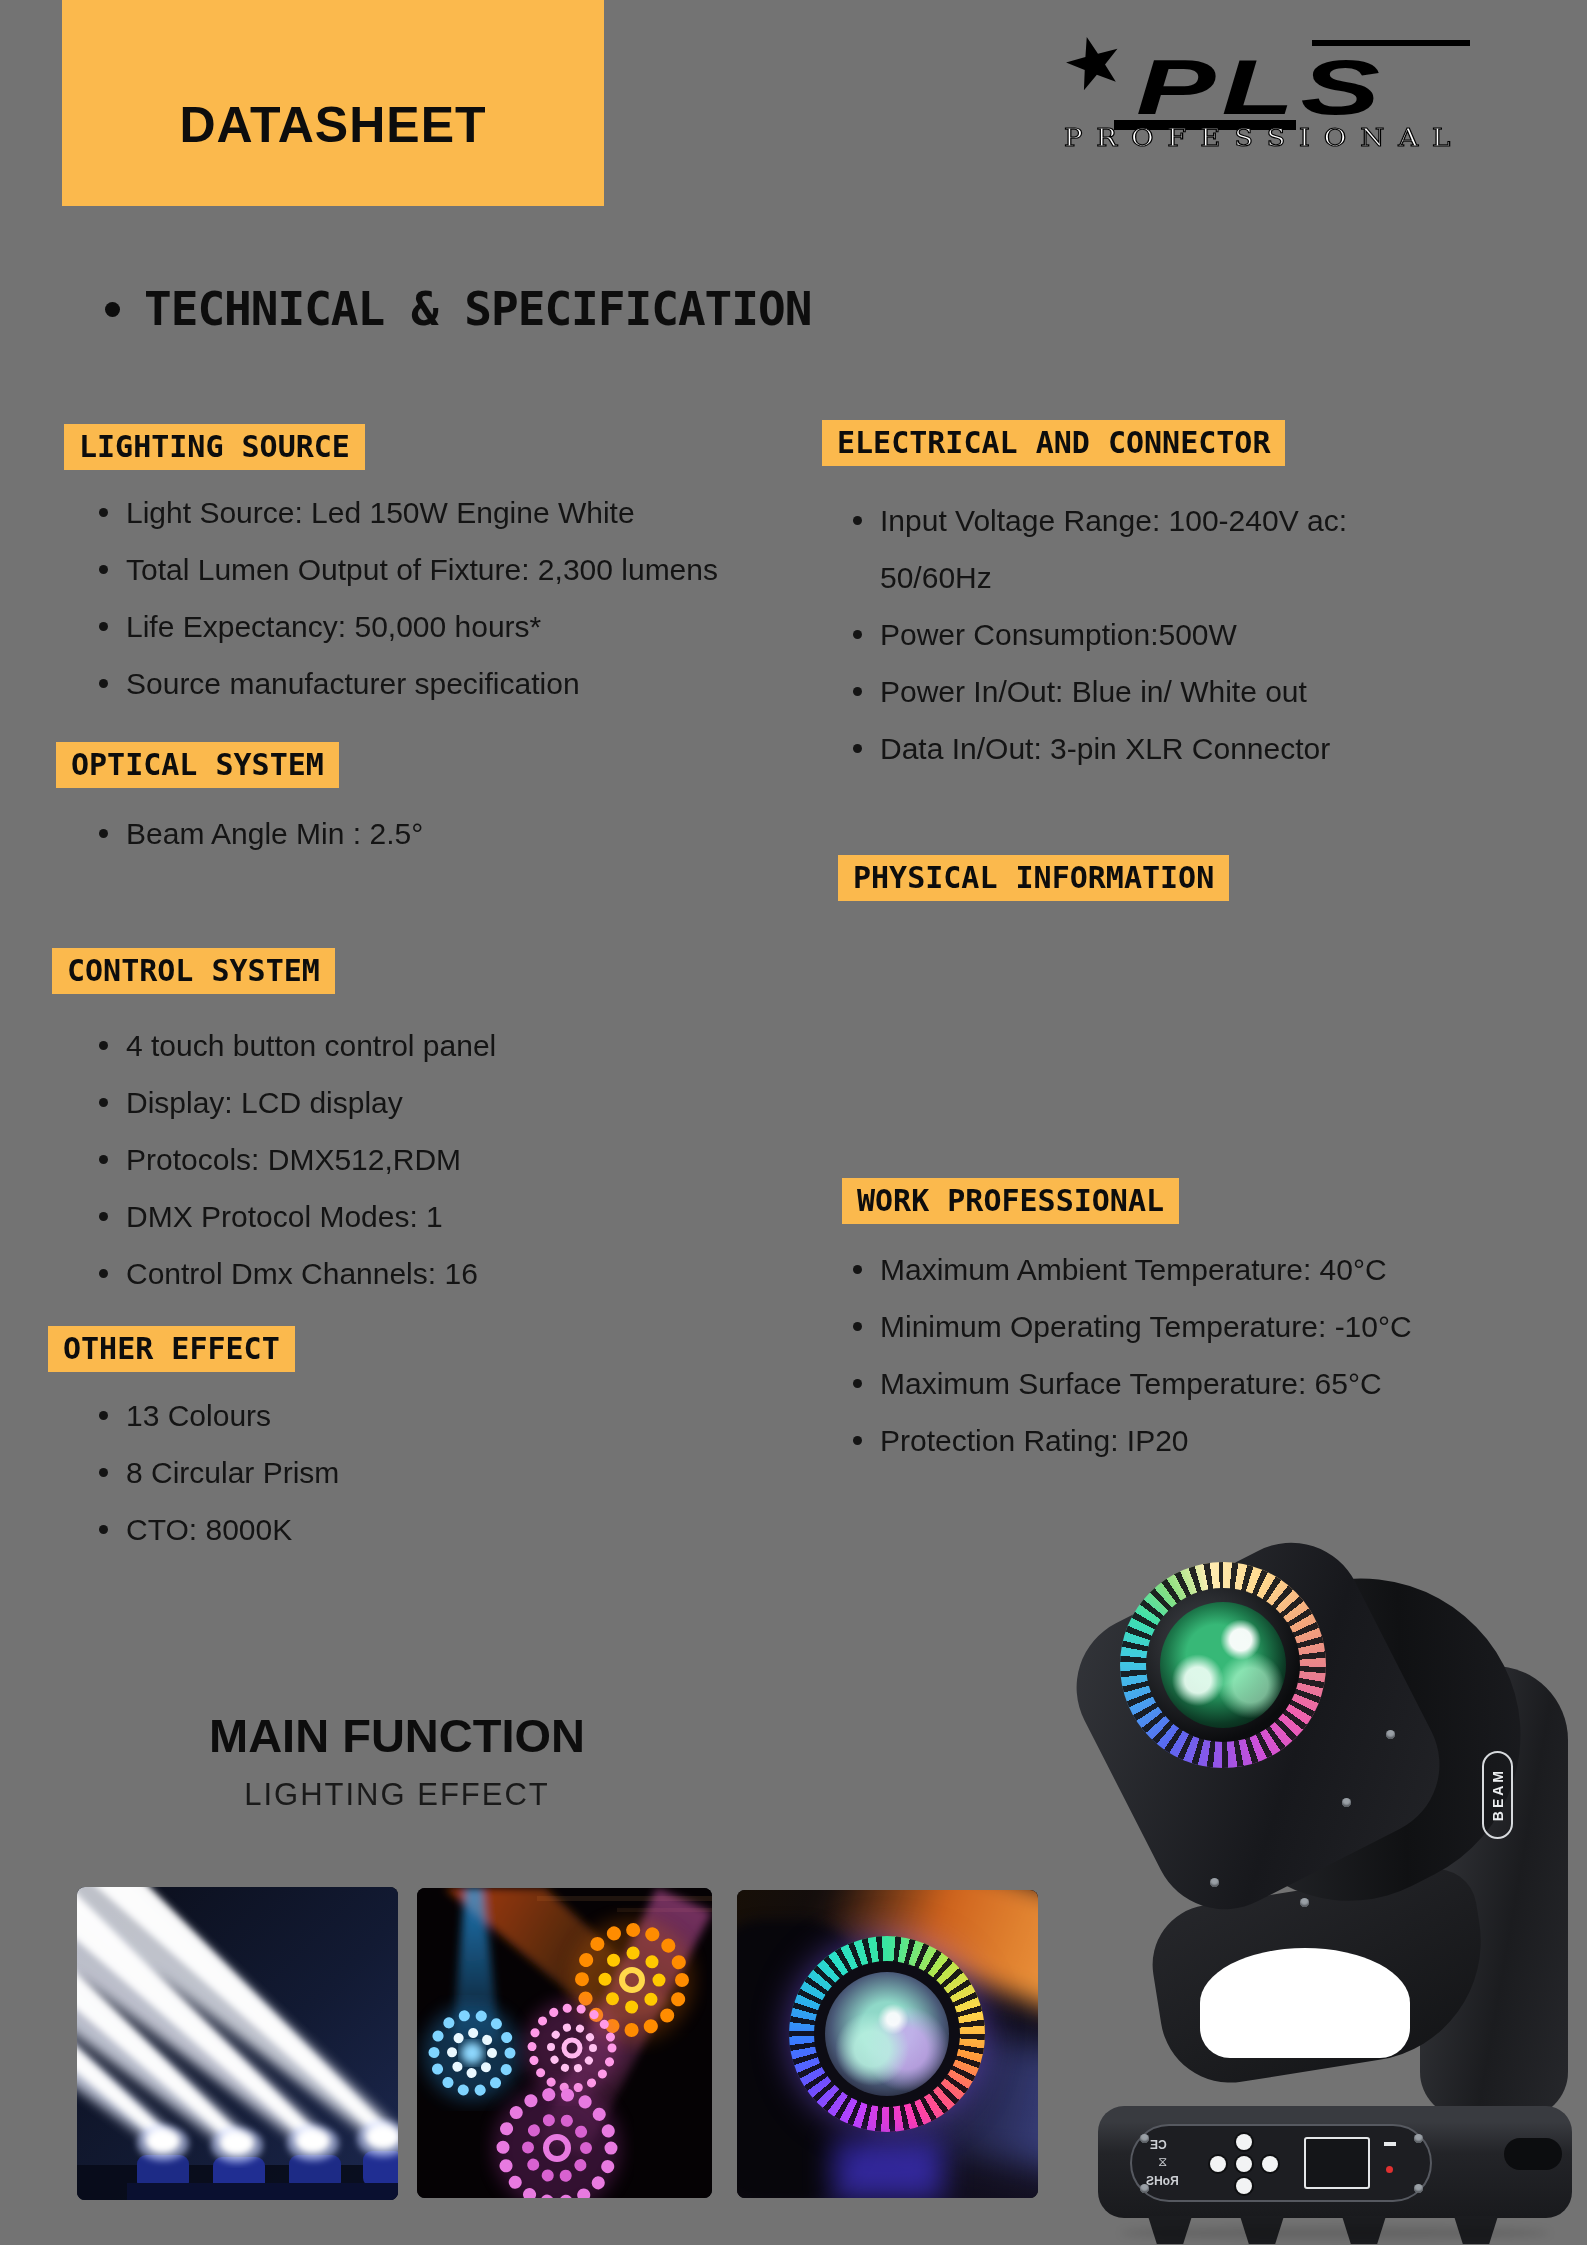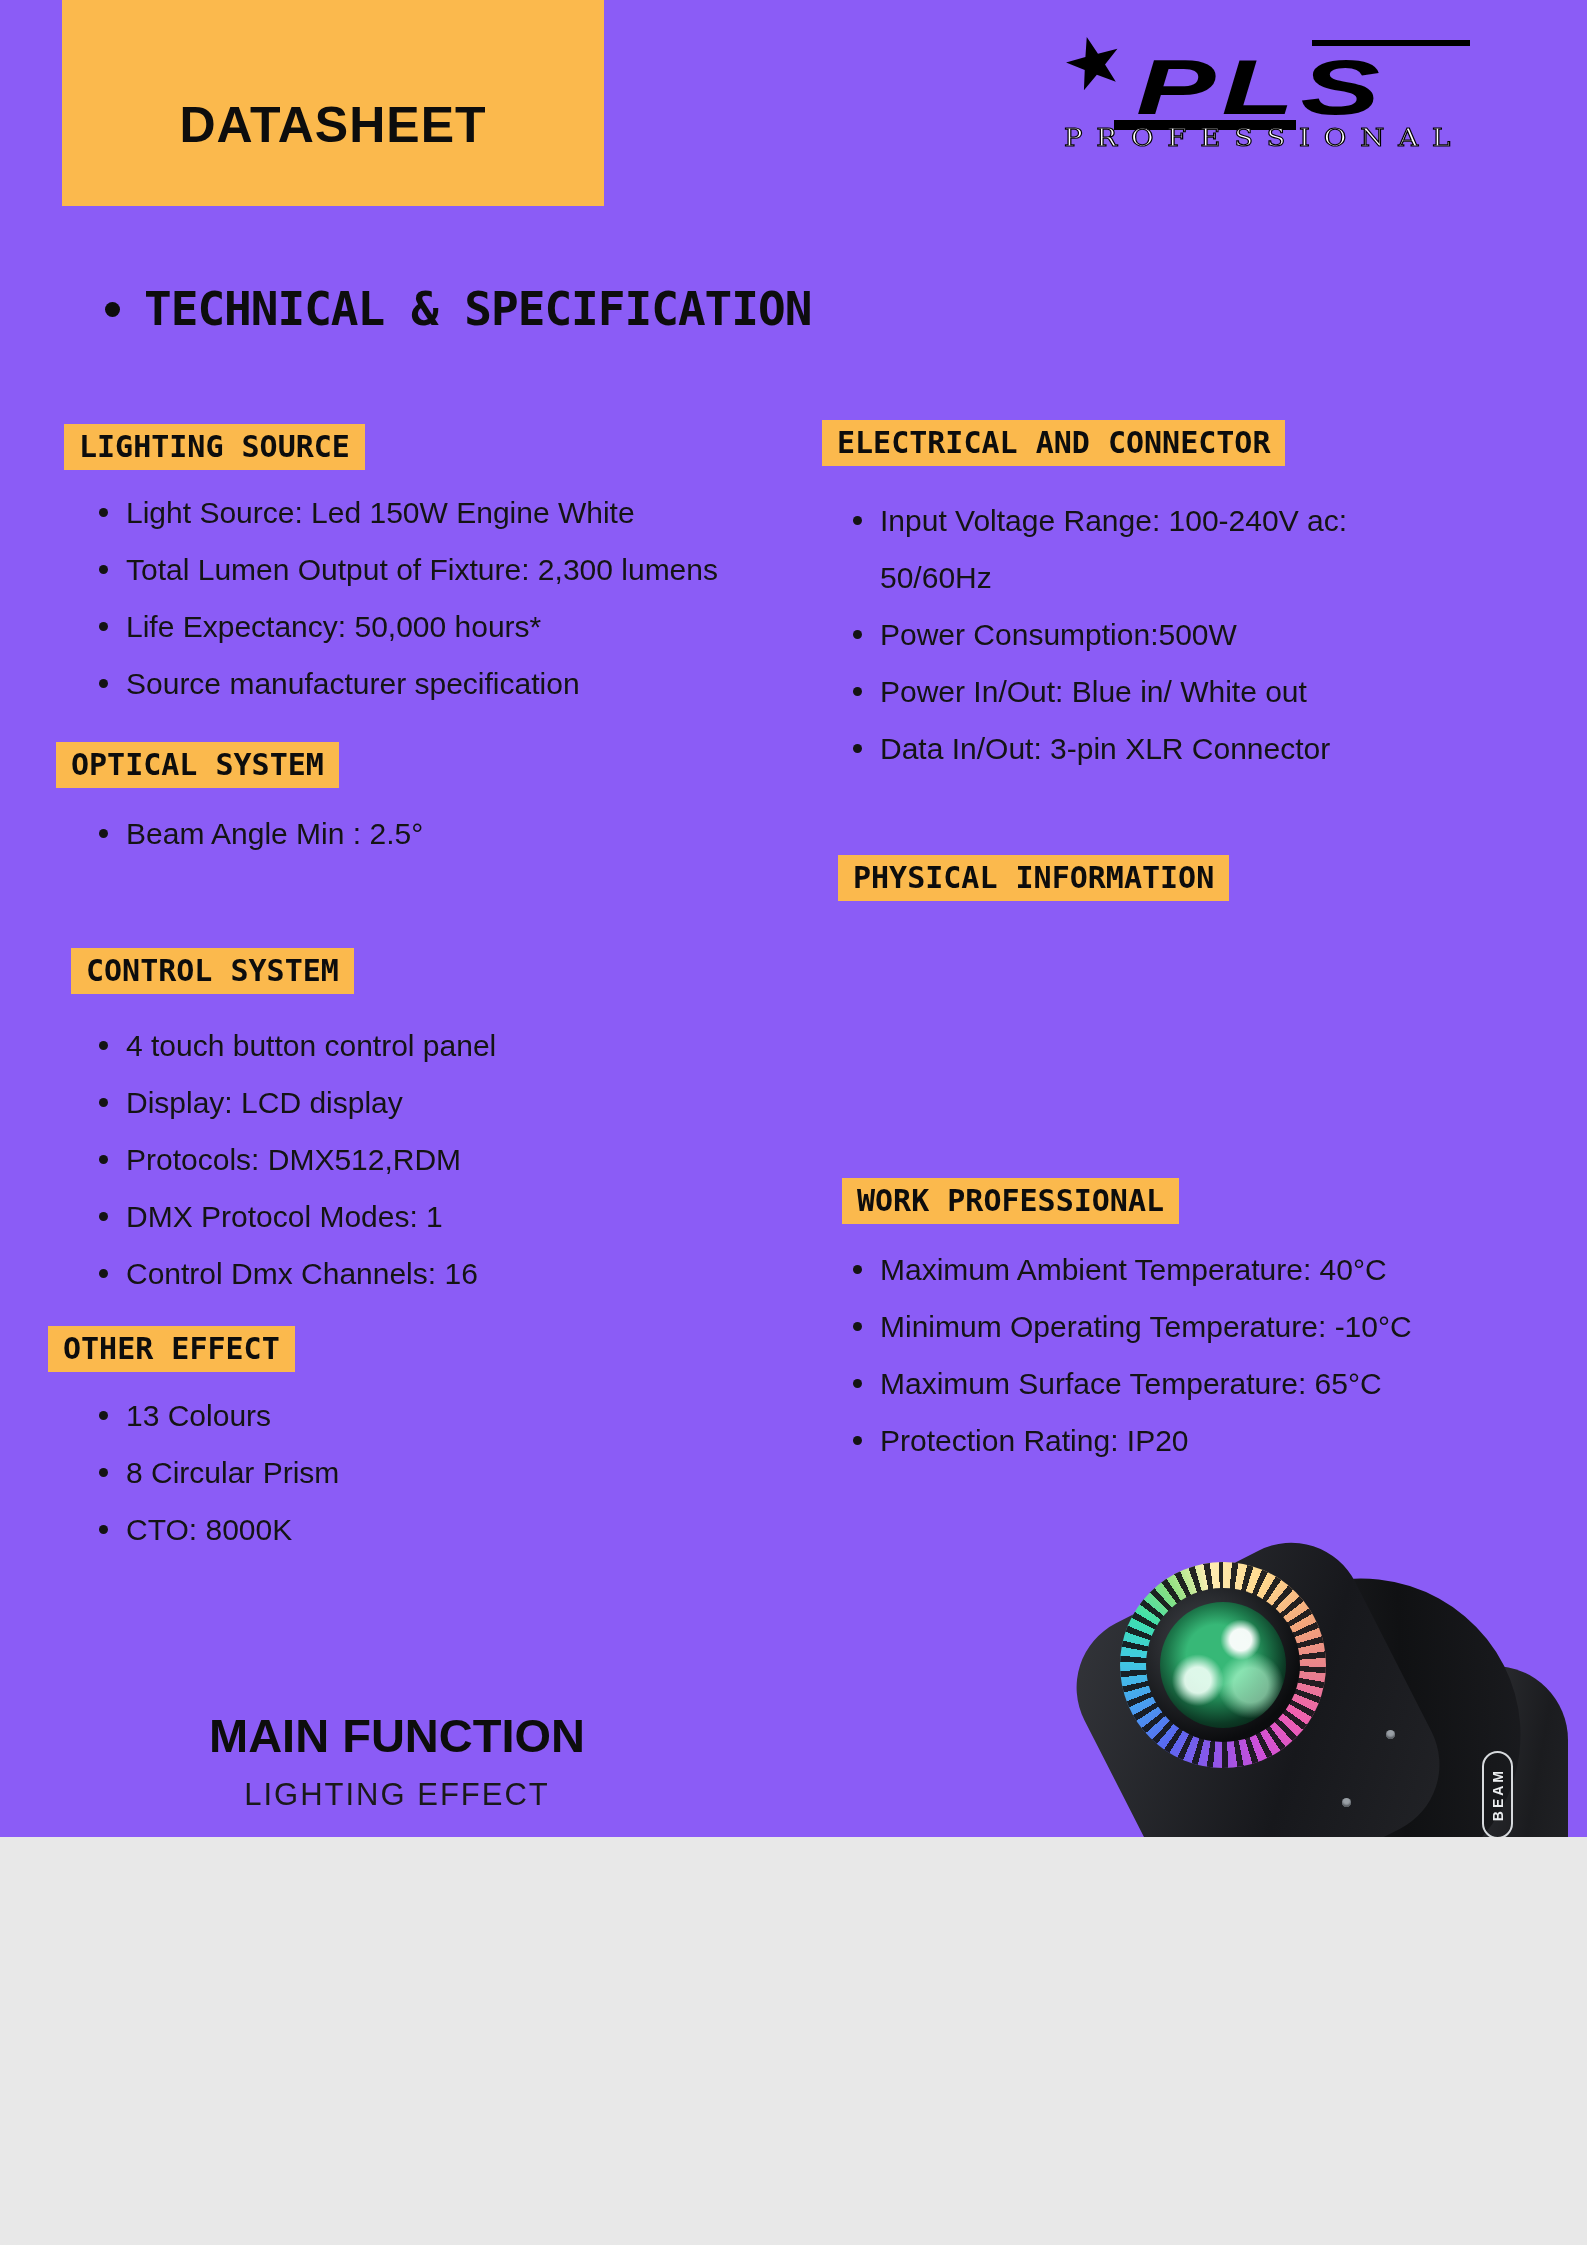--- a/index.html
+++ b/index.html
@@ -1,16 +1,16 @@
 <!DOCTYPE html>
 <html><head>
 <meta charset="utf-8">
 <style>
   html,body{margin:0;padding:0;background:#e8e8e8;}
-  .page{position:relative;width:1587px;height:1837px;background:#8b5cf6;margin:0 auto;
+  .page{position:relative;width:1587px;height:2245px;background:#737373;margin:0 auto;
         font-family:"Liberation Sans",sans-serif;color:#111;overflow:hidden;}
 
   
   .banner{position:absolute;left:62px;top:0;width:542px;height:206px;background:#FBB94D;
           display:flex;align-items:center;justify-content:center;padding-top:44px;box-sizing:border-box;}
   .banner-title{font-size:50px;font-weight:bold;letter-spacing:1px;color:#0d0d0d;}
 
   
   .logo{position:absolute;left:1052px;top:30px;width:424px;height:120px;}
 
@@ -140,21 +140,21 @@
     <li class="spec-item"><span class="dot"></span><span>Total Lumen Output of Fixture: 2,300 lumens</span></li>
     <li class="spec-item"><span class="dot"></span><span>Life Expectancy: 50,000 hours*</span></li>
     <li class="spec-item"><span class="dot"></span><span>Source manufacturer specification</span></li>
   </ul>
 
   <div class="chip" style="left:56px;top:742px">OPTICAL SYSTEM</div>
   <ul class="speclist" style="left:96px;top:805px;width:700px">
     <li class="spec-item"><span class="dot"></span><span>Beam Angle Min : 2.5°</span></li>
   </ul>
 
-  <div class="chip" style="left:71px;top:948px">CONTROL SYSTEM</div>
+  <div class="chip" style="left:52px;top:948px">CONTROL SYSTEM</div>
   <ul class="speclist" style="left:96px;top:1017px;width:700px">
     <li class="spec-item"><span class="dot"></span><span>4 touch button control panel</span></li>
     <li class="spec-item"><span class="dot"></span><span>Display: LCD display</span></li>
     <li class="spec-item"><span class="dot"></span><span>Protocols: DMX512,RDM</span></li>
     <li class="spec-item"><span class="dot"></span><span>DMX Protocol Modes: 1</span></li>
     <li class="spec-item"><span class="dot"></span><span>Control Dmx Channels: 16</span></li>
   </ul>
 
   <div class="chip" style="left:48px;top:1326px">OTHER EFFECT</div>
   <ul class="speclist" style="left:96px;top:1387px;width:700px">

